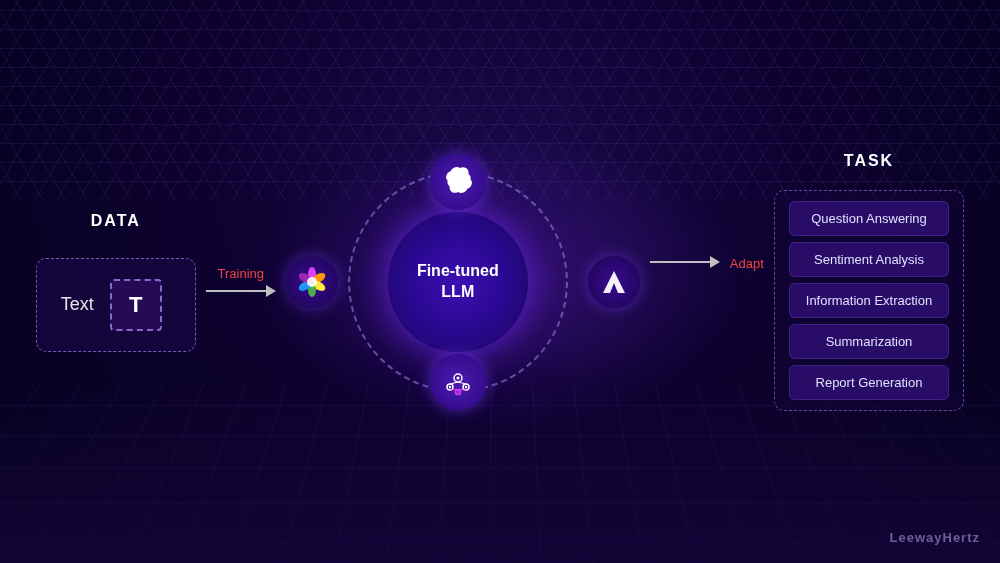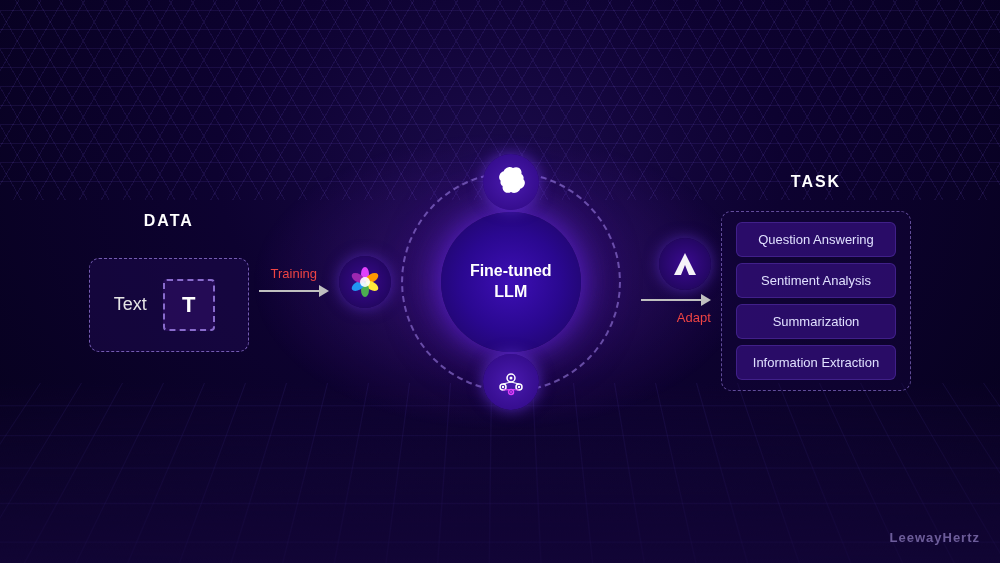--- a/index.html
+++ b/index.html
@@ -255,23 +255,23 @@
       box-shadow: 0 0 15px rgba(120,60,255,0.5);
       display: flex;
       align-items: center;
       justify-content: center;
       flex-shrink: 0;
     }
 
     
     .adapt-section {
       display: flex;
-      flex-direction: column;
-      align-items: flex-end;
-      gap: 4px;
+      flex-direction: row;
+      align-items: flex-start;
+      gap: 10px;
       flex-shrink: 0;
       margin: 0 10px;
     }
 
     
     .adapt-icon {
       width: 52px;
       height: 52px;
       border-radius: 50%;
       background: radial-gradient(circle, #3a0a90 0%, #1a0550 100%);
@@ -426,20 +426,21 @@
       <div class="arrow-head"></div>
     </div>
     <span class="arrow-label">Adapt</span>
   </div>
 
   <div class="task-section">
     <span class="section-title">TASK</span>
     <div class="task-box">
       <div class="task-item">Question Answering</div>
       <div class="task-item">Sentiment Analysis</div>
+      <div class="task-item">Information Extraction</div>
       <div class="task-item">Summarization</div>
-      <div class="task-item">Information Extraction</div>
+      <div class="task-item">Report Generation</div>
     </div>
   </div>
 
 </div>
 
 <div class="watermark">LeewayHertz</div>
 
 </body></html>

